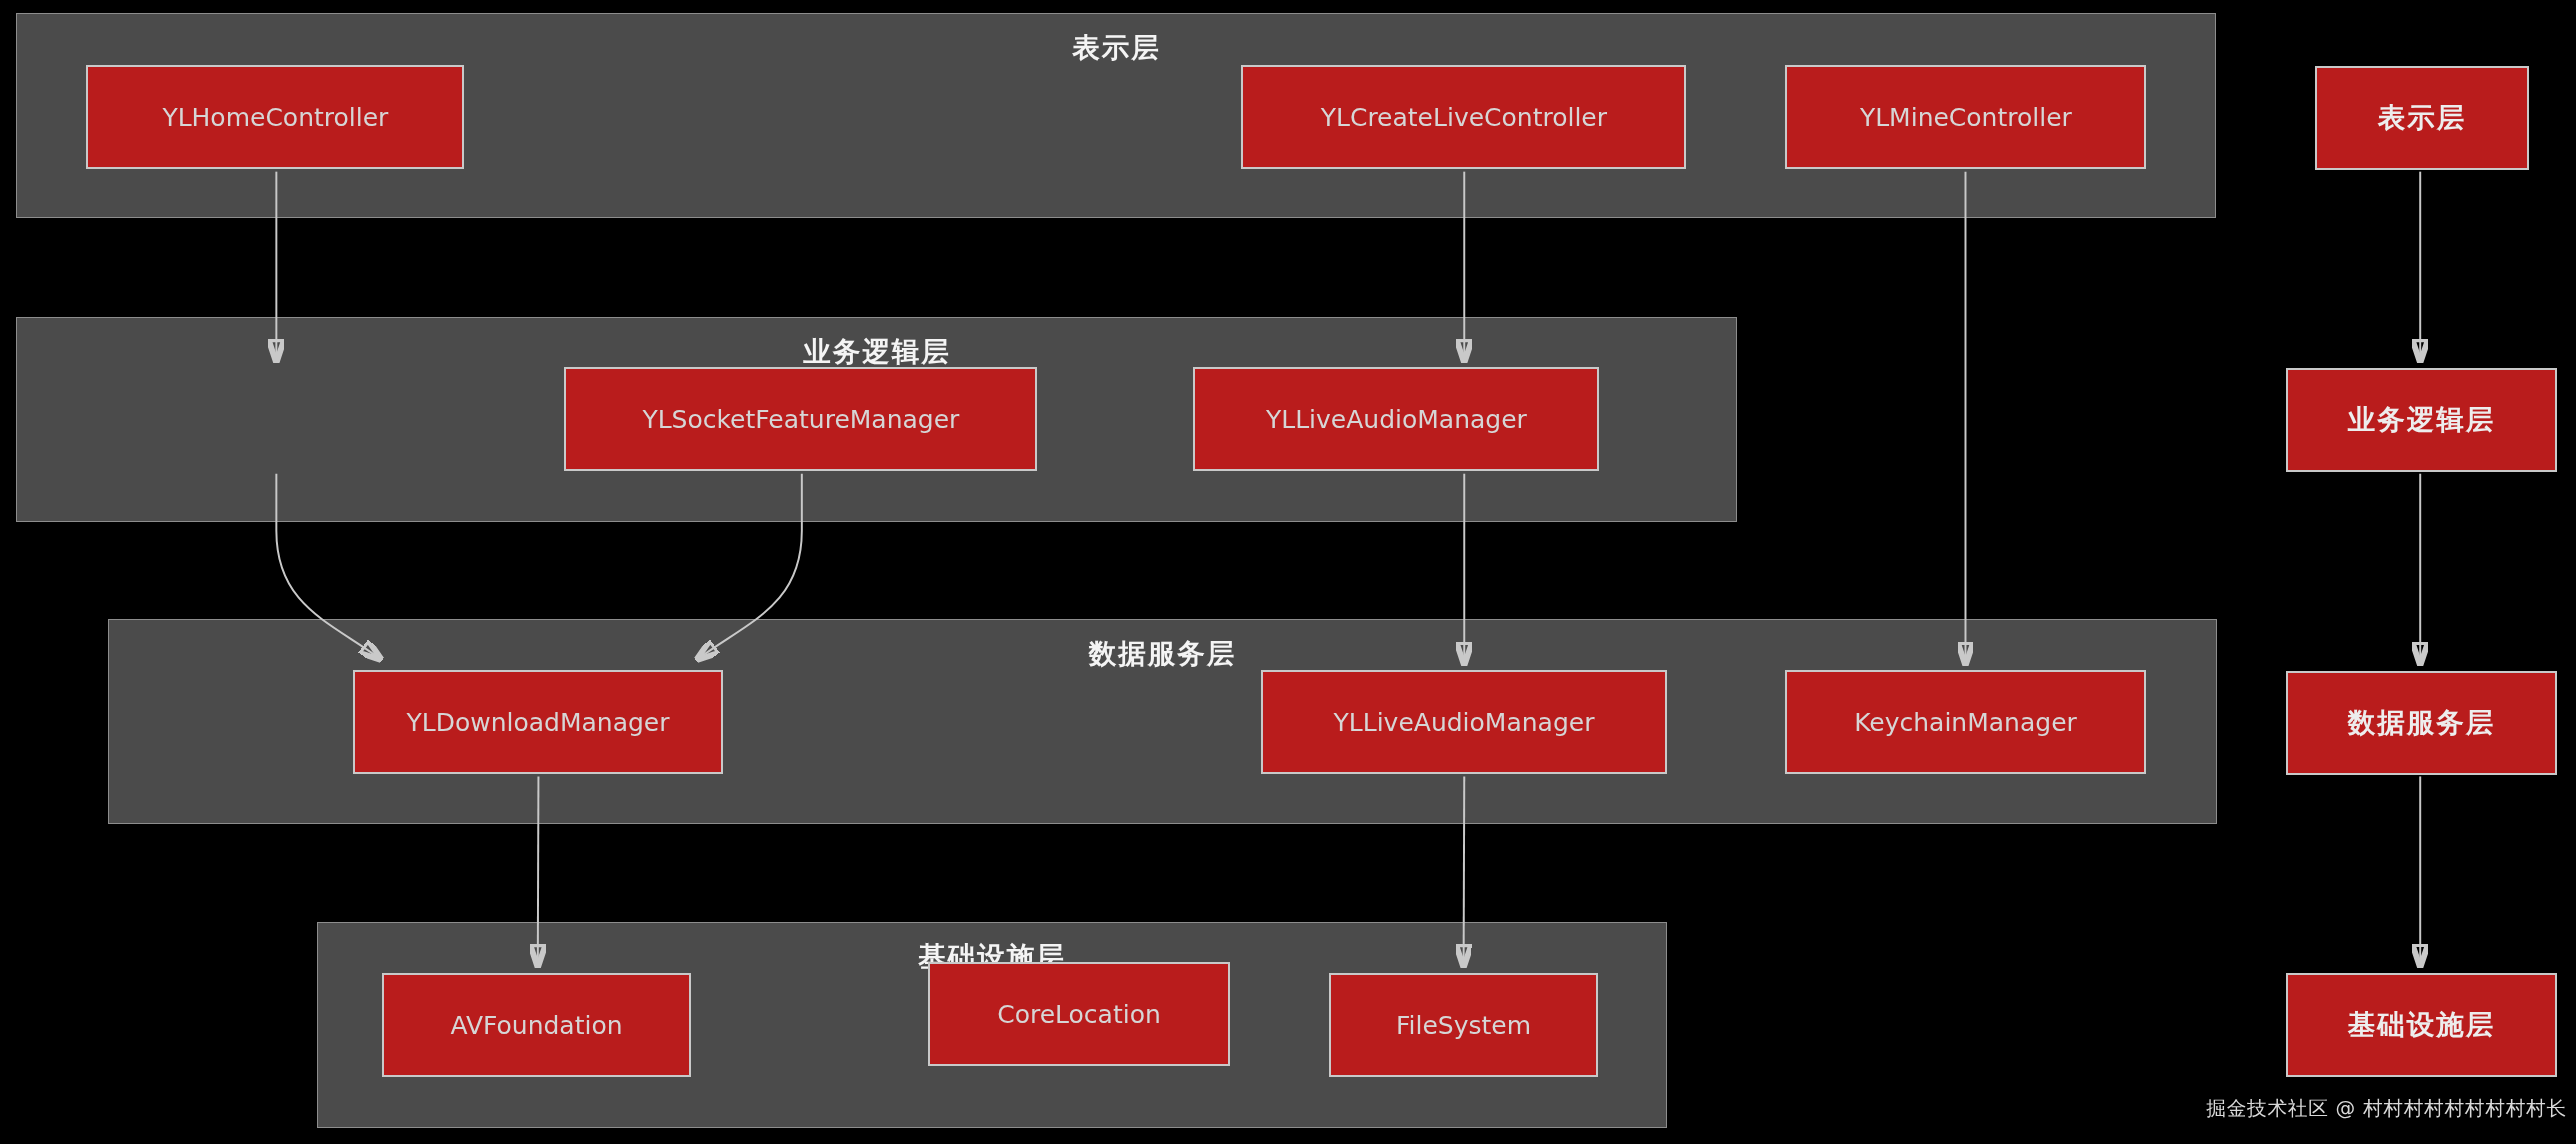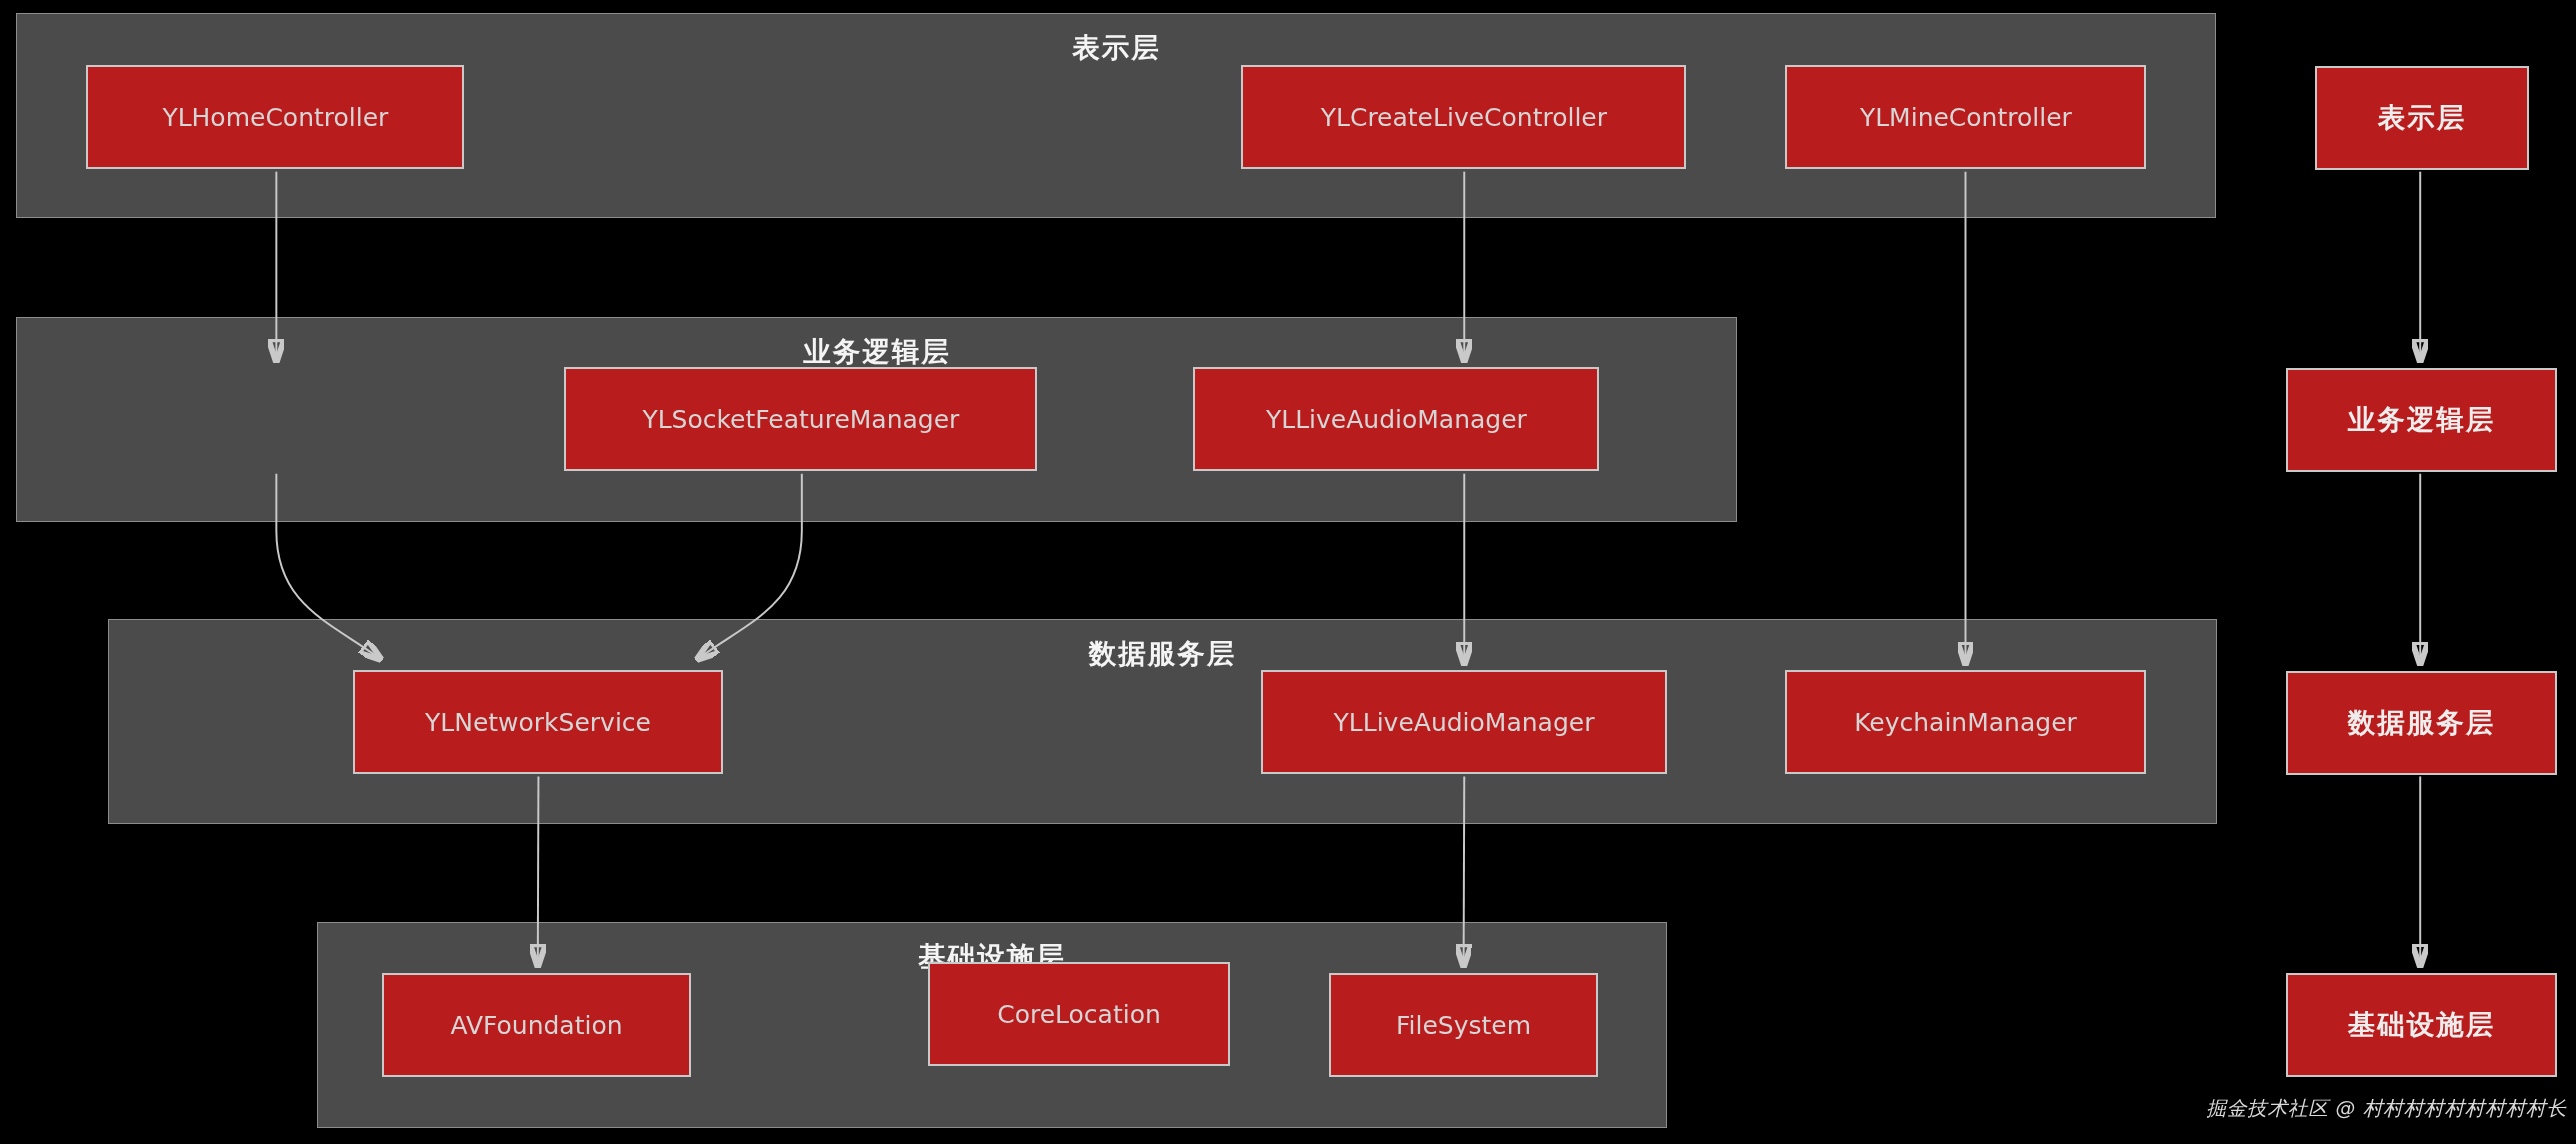--- a/index.html
+++ b/index.html
@@ -62,21 +62,20 @@
   .arrows path { fill: none; stroke: #c9c9c9; stroke-width: 3; }
 
   .watermark {
     position: absolute;
     top: 1095px;
     right: 9.2px;
     font-size: 19.7px;
     font-weight: 500;
     color: #d9d9d9;
     letter-spacing: 0.7px;
-    font-style: italic;
   }
 </style>
 </head>
 <body>
 
 <div id="canvas">
 
   <section class="layer" style="left:16.4px; top:13px; width:2200px; height:205px">
     <div class="layer-title">表示层</div>
     <div class="node" style="left:69px; top:51px; width:378px">YLHomeController</div>
@@ -85,21 +84,21 @@
   </section>
 
   <section class="layer" style="left:16.4px; top:317px; width:1721px; height:205px">
     <div class="layer-title">业务逻辑层</div>
     <div class="node" style="left:547px; top:49px; width:473px">YLSocketFeatureManager</div>
     <div class="node" style="left:1176px; top:49px; width:406px">YLLiveAudioManager</div>
   </section>
 
   <section class="layer" style="left:108px; top:619px; width:2109px; height:205px">
     <div class="layer-title">数据服务层</div>
-    <div class="node" style="left:244px; top:50px; width:370px">YLNetworkService</div>
+    <div class="node" style="left:244px; top:50px; width:370px">YLDownloadManager</div>
     <div class="node" style="left:1152px; top:50px; width:406px">YLLiveAudioManager</div>
     <div class="node" style="left:1676px; top:50px; width:361px">KeychainManager</div>
   </section>
 
   <section class="layer" style="left:317px; top:922px; width:1350px; height:206px">
     <div class="layer-title">基础设施层</div>
     <div class="node" style="left:64px; top:50px; width:309px">AVFoundation</div>
     <div class="node" style="left:610px; top:39px; width:302px">CoreLocation</div>
     <div class="node" style="left:1011px; top:50px; width:269px">FileSystem</div>
   </section>

